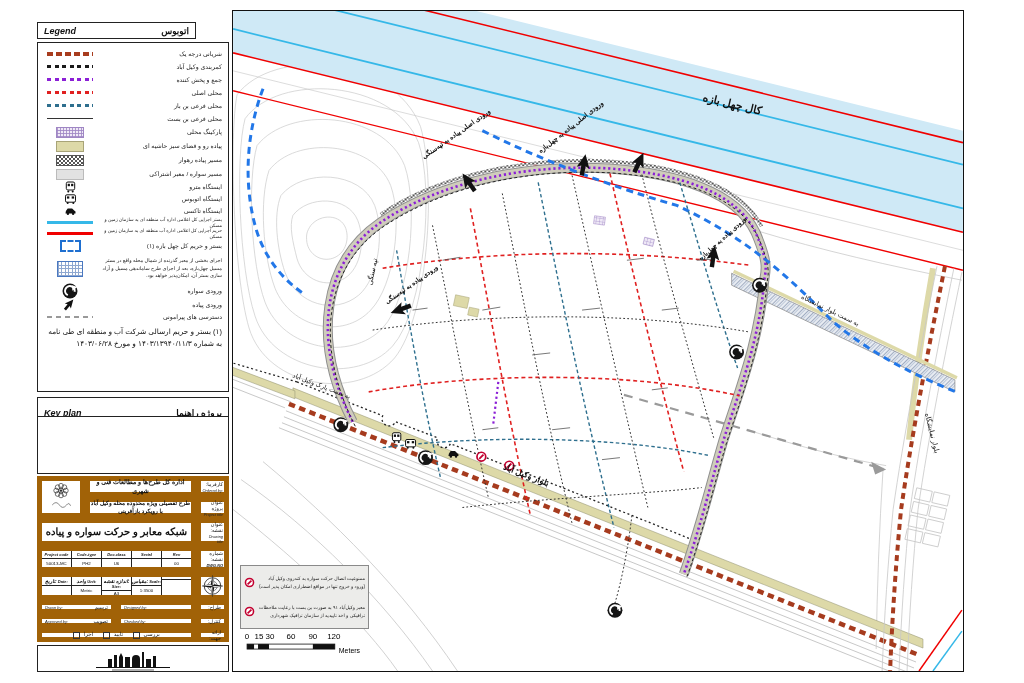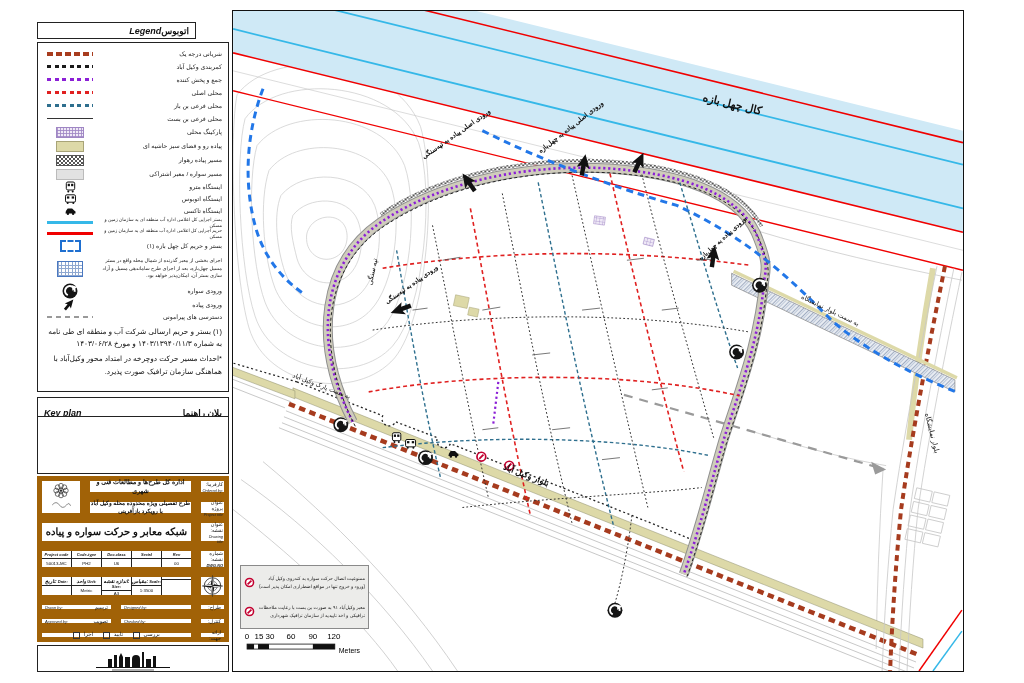--- a/index.html
+++ b/index.html
@@ -102,21 +102,21 @@
     <g id="icoTaxi">
         <path d="M-5,2.4 L-4.6,0 L-2.8,-2.6 L1.6,-2.6 L4,-0.2 L5,0.6 L5,2.4 Z" fill="#111"></path>
         <circle cx="-2.6" cy="2.8" r="1.2" fill="#111"></circle>
         <circle cx="2.6" cy="2.8" r="1.2" fill="#111"></circle>
       </g>
   </defs>
 </svg>
 
 <div id="sheet">
 
-  <div class="box hdr" style="left:37px;top:22px;width:159px;height:17px;justify-content:flex-end;">
+  <div class="box hdr" style="left:37px;top:22px;width:159px;height:17px;">
     <span class="en">Legend</span>
     <span class="fa">اتوبوس</span>
   </div>
 
   <div class="box" id="legend-body" style="left:37px;top:42px;width:192px;height:350px;">
     <div class="lrow" style="height:13px">
         <span class="sym">
           <i class="sw sw-d1"></i>
         </span>
         <span class="lbl">شریانی درجه یک</span>
@@ -239,26 +239,25 @@
         </span>
         <span class="lbl">ورودی پیاده</span>
       </div>
     <div class="lrow" style="height:12px">
         <span class="sym">
           <i class="sw sw-dgray"></i>
         </span>
         <span class="lbl">دسترسی های پیرامونی</span>
       </div>
     <div class="fnote">(۱) بستر و حریم ارسالی شرکت آب و منطقه ای طی نامه به شماره ۱۴۰۳/۱۳۹۴۰/۱۱/۳ و مورخ ۱۴۰۳/۰۶/۲۸</div>
-    <div class="fnote">*احداث مسیر حرکت دوچرخه در امتداد محور وکیل‌آباد با هماهنگی سازمان ترافیک صورت پذیرد.</div>
   </div>
 
   <div class="box hdr" style="left:37px;top:397px;width:192px;height:32px;">
     <span class="en">Key plan</span>
-    <span class="fa">پلان راهنما</span>
+    <span class="fa">پروژه راهنما</span>
   </div>
   <div class="box" style="left:37px;top:416px;width:192px;height:58px;"></div>
 
   <div style="position:absolute;left:37px;top:476px;width:192px;height:166px;">
     <div class="tb" style="left:0;top:0;width:48px;height:42px;flex-direction:column;">
       <svg width="30" height="38" viewBox="0 0 30 40">
         <g stroke="#222" fill="none" stroke-width="0.8">
           <circle cx="15" cy="12" r="3"></circle>
             <circle cx="21" cy="12" r="3"></circle>
             <circle cx="19.2" cy="16.2" r="3"></circle>

